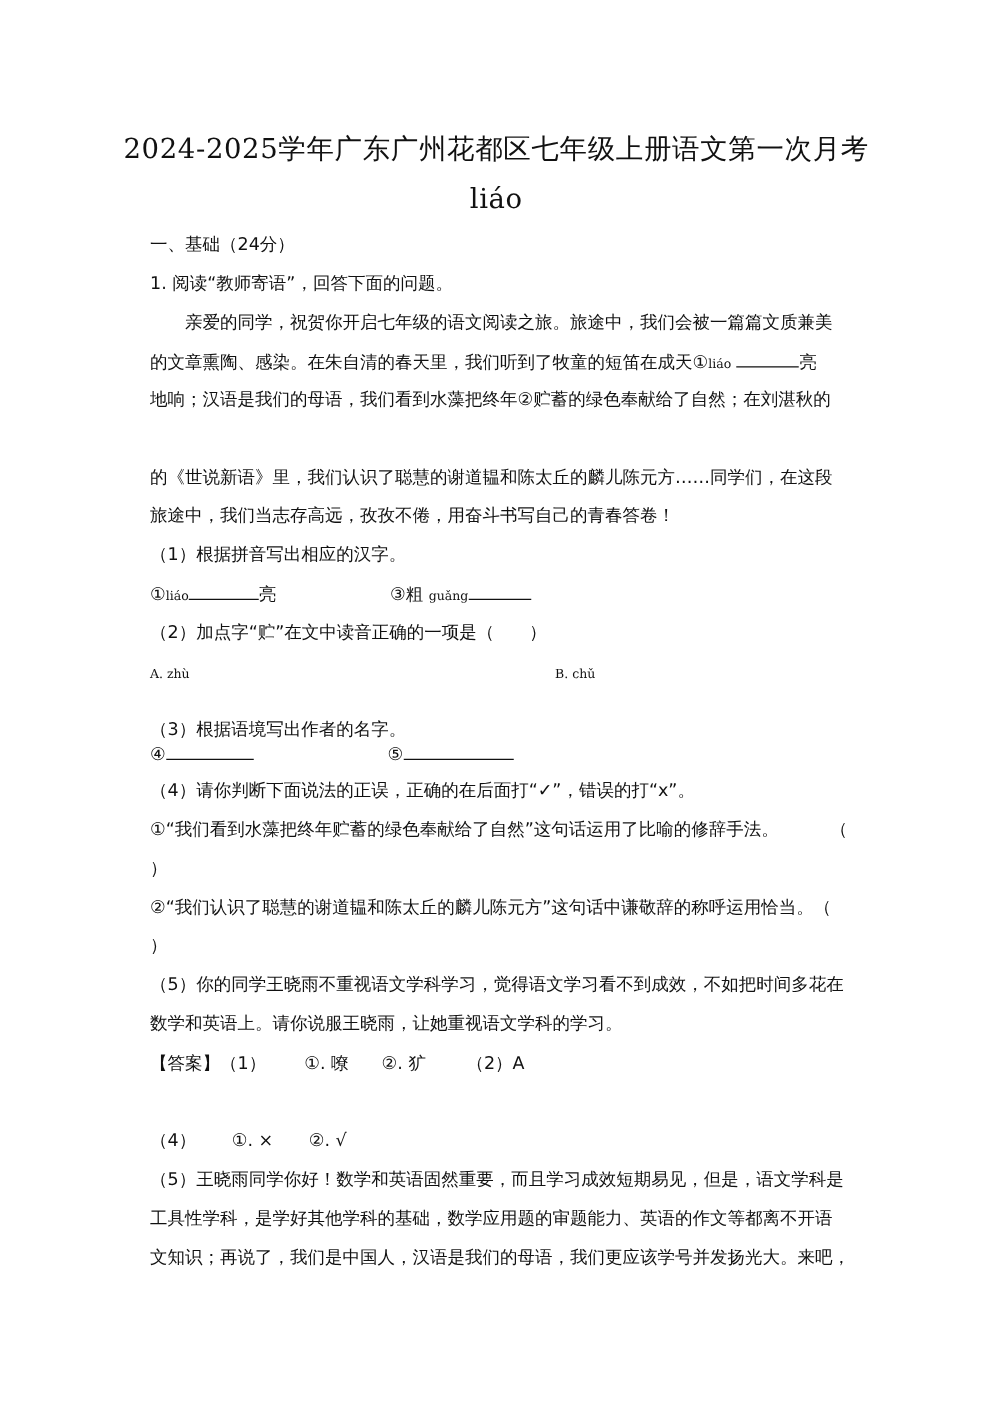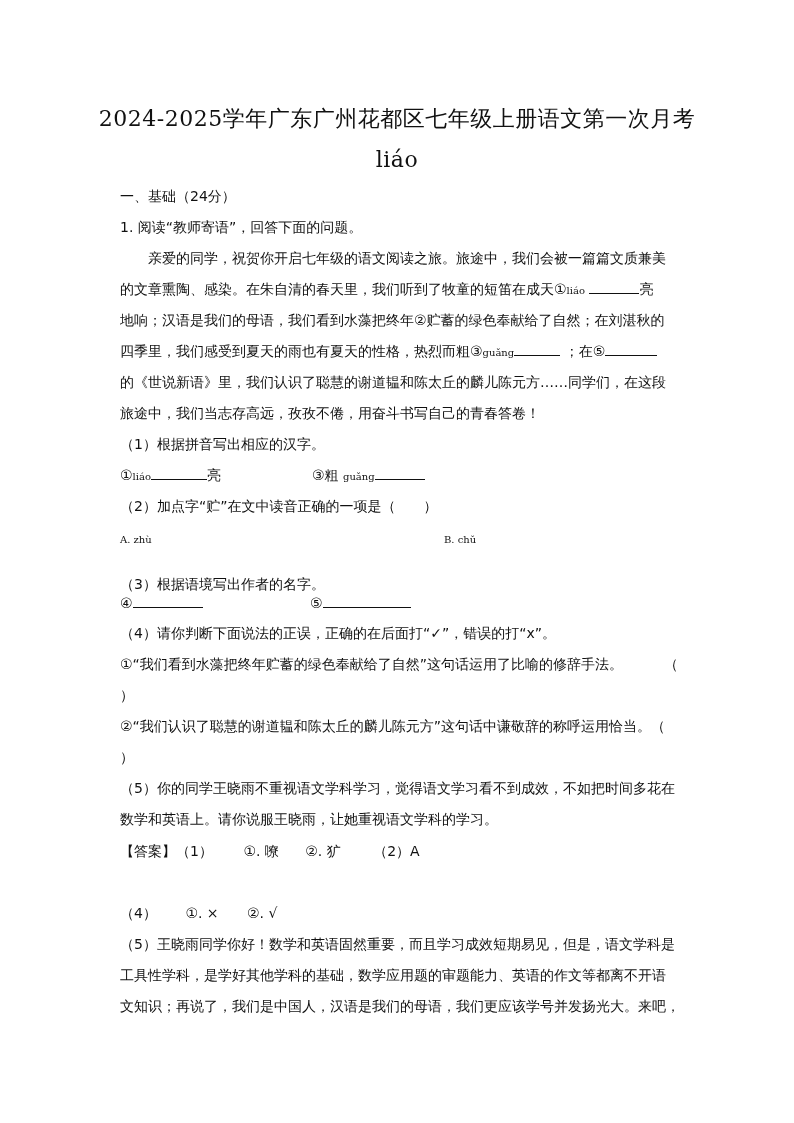--- a/index.html
+++ b/index.html
@@ -39,24 +39,20 @@
   <div class="line" style="top:186px">一、基础（24分）</div>
 
   <div class="line" style="top:217px">1. 阅读“教师寄语”，回答下面的问题。</div>
 
   <div class="line indent" style="top:248px">亲爱的同学，祝贺你开启七年级的语文阅读之旅。旅途中，我们会被一篇篇文质兼美</div>
   <div class="line" style="top:279px">
     <span>的文章熏陶、感染。在朱自清的春天里，我们听到了牧童的短笛在成天①</span><span class="pinyin">liáo</span>
     <span class="blank" style="width:50px"></span><span>亮</span>
   </div>
   <div class="line" style="top:310px">地响；汉语是我们的母语，我们看到水藻把终年②贮蓄的绿色奉献给了自然；在刘湛秋的</div>
-  <div class="line" style="top:341px">
-    <span>四季里，我们感受到夏天的雨也有夏天的性格，热烈而粗③</span><span class="pinyin">guǎng</span><span class="blank" style="width:46px"></span>
-    <span>；在⑤</span><span class="blank" style="width:52px"></span>
-  </div>
   <div class="line" style="top:372px">的《世说新语》里，我们认识了聪慧的谢道韫和陈太丘的麟儿陈元方……同学们，在这段</div>
   <div class="line" style="top:403px">旅途中，我们当志存高远，孜孜不倦，用奋斗书写自己的青春答卷！</div>
 
   <div class="line" style="top:434px">（1）根据拼音写出相应的汉字。</div>
   <div class="line" style="top:465px; width:auto">
     <span>①</span><span class="pinyin">liáo</span><span class="blank" style="width:56px"></span><span>亮</span>
   </div>
   <div class="line" style="top:465px; left:312px; width:auto">
     <span>③粗</span> <span class="pinyin">guǎng</span><span class="blank" style="width:50px"></span>
   </div>

